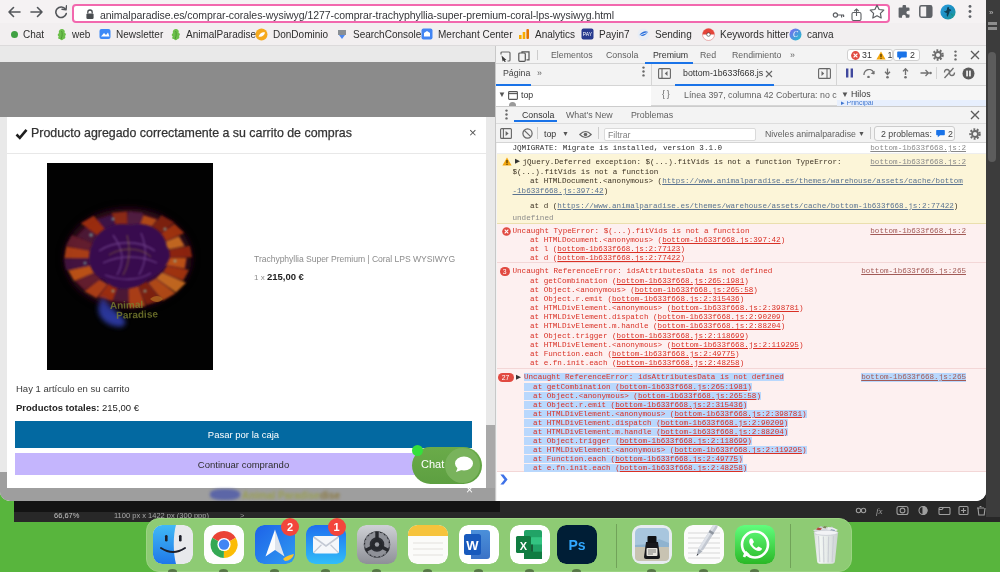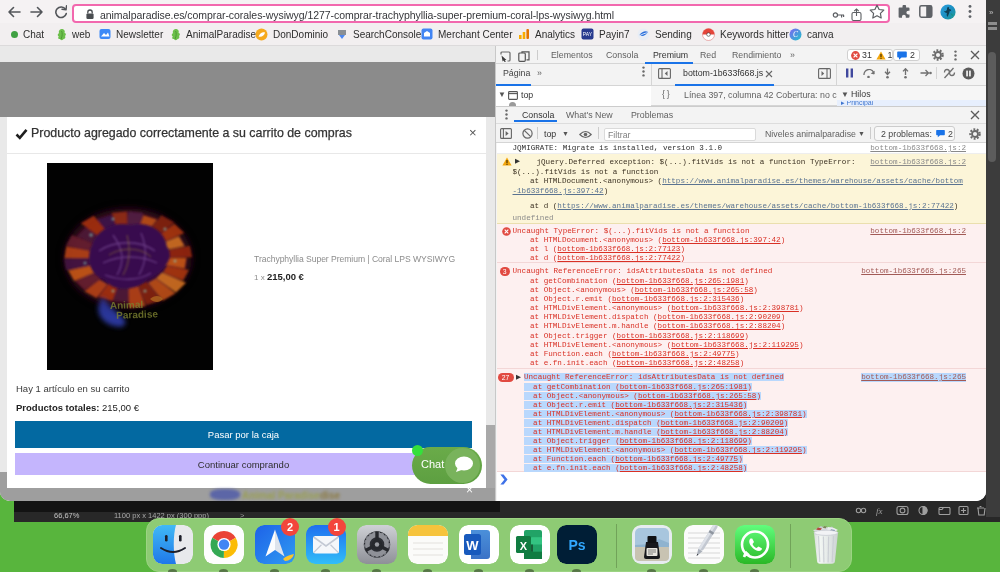--- a/index.html
+++ b/index.html
@@ -498,21 +498,21 @@
       <div class="abs" style="left:0;top:0;width:490px;height:11px;border-bottom:1px solid #eee;"></div>
       <span class="cl" style="left:15.5px;top:1.2px;">JQMIGRATE: Migrate is installed, version 3.1.0</span>
       <span class="cl lnk" style="right:21px;top:1.2px;color:#8a8a8a;">bottom-1b633f668.js:2</span>
       <div class="abs" style="left:0;top:11px;width:490px;height:70.5px;background:#fcf5d8;border-bottom:1px solid #eadfae;"></div>
       <svg class="abs" style="left:4.5px;top:14.5px;" width="10" height="9" viewBox="0 0 10 9">
           <path d="M5 0.5 L9.6 8.5 H0.4 Z" fill="#f2a60d"></path>
           <rect x="4.4" y="3" width="1.2" height="3" fill="#4a3000"></rect>
           <rect x="4.4" y="6.7" width="1.2" height="1.2" fill="#4a3000"></rect>
         </svg>
       <span class="abs" style="left:18px;top:14.8px;font-size:6.5px;color:#333;font-family:'Liberation Sans',sans-serif;">▶</span>
-      <span class="cl" style="left:25.5px;top:15.7px;color:#3b3122;margin-left:14px;">jQuery.Deferred exception: $(...).fitVids is not a function TypeError:</span>
+      <span class="cl" style="left:25.5px;top:15.7px;color:#3b3122;">jQuery.Deferred exception: $(...).fitVids is not a function TypeError:</span>
       <span class="cl" style="left:15.5px;top:25.2px;color:#3b3122;">$(...).fitVids is not a function</span>
       <span class="cl" style="left:33px;top:34.7px;color:#3b3122;">at HTMLDocument.&lt;anonymous&gt; (<span class="lnk" style="color:#5a7391">https://www.animalparadise.es/themes/warehouse/assets/cache/bottom</span></span>
       <span class="cl" style="left:15.5px;top:44.3px;color:#3b3122;"><span class="lnk" style="color:#5a7391">-1b633f668.js:397:42</span>)</span>
       <span class="cl" style="left:33px;top:59.4px;color:#3b3122;">at d (<span class="lnk" style="color:#5a7391">https://www.animalparadise.es/themes/warehouse/assets/cache/bottom-1b633f668.js:2:77422</span>)</span>
       <span class="cl" style="left:15.5px;top:71.8px;color:#3b3122;"><span style="color:#8a8a8a">undefined</span></span>
       <span class="cl lnk" style="right:21px;top:15.7px;color:#8a8a8a;">bottom-1b633f668.js:2</span>
       <div class="abs" style="left:0;top:81.5px;width:490px;height:39px;background:#fdf0f0;border-bottom:1px solid #f3d7d7;"></div>
       <svg class="abs" style="left:4.5px;top:84.5px;" width="9" height="9" viewBox="0 0 9 9">
           <circle cx="4.5" cy="4.5" r="4.3" fill="#e14a41"></circle>
           <path d="M2.7 2.7 L6.3 6.3 M6.3 2.7 L2.7 6.3" stroke="#fff" stroke-width="1.1"></path>

